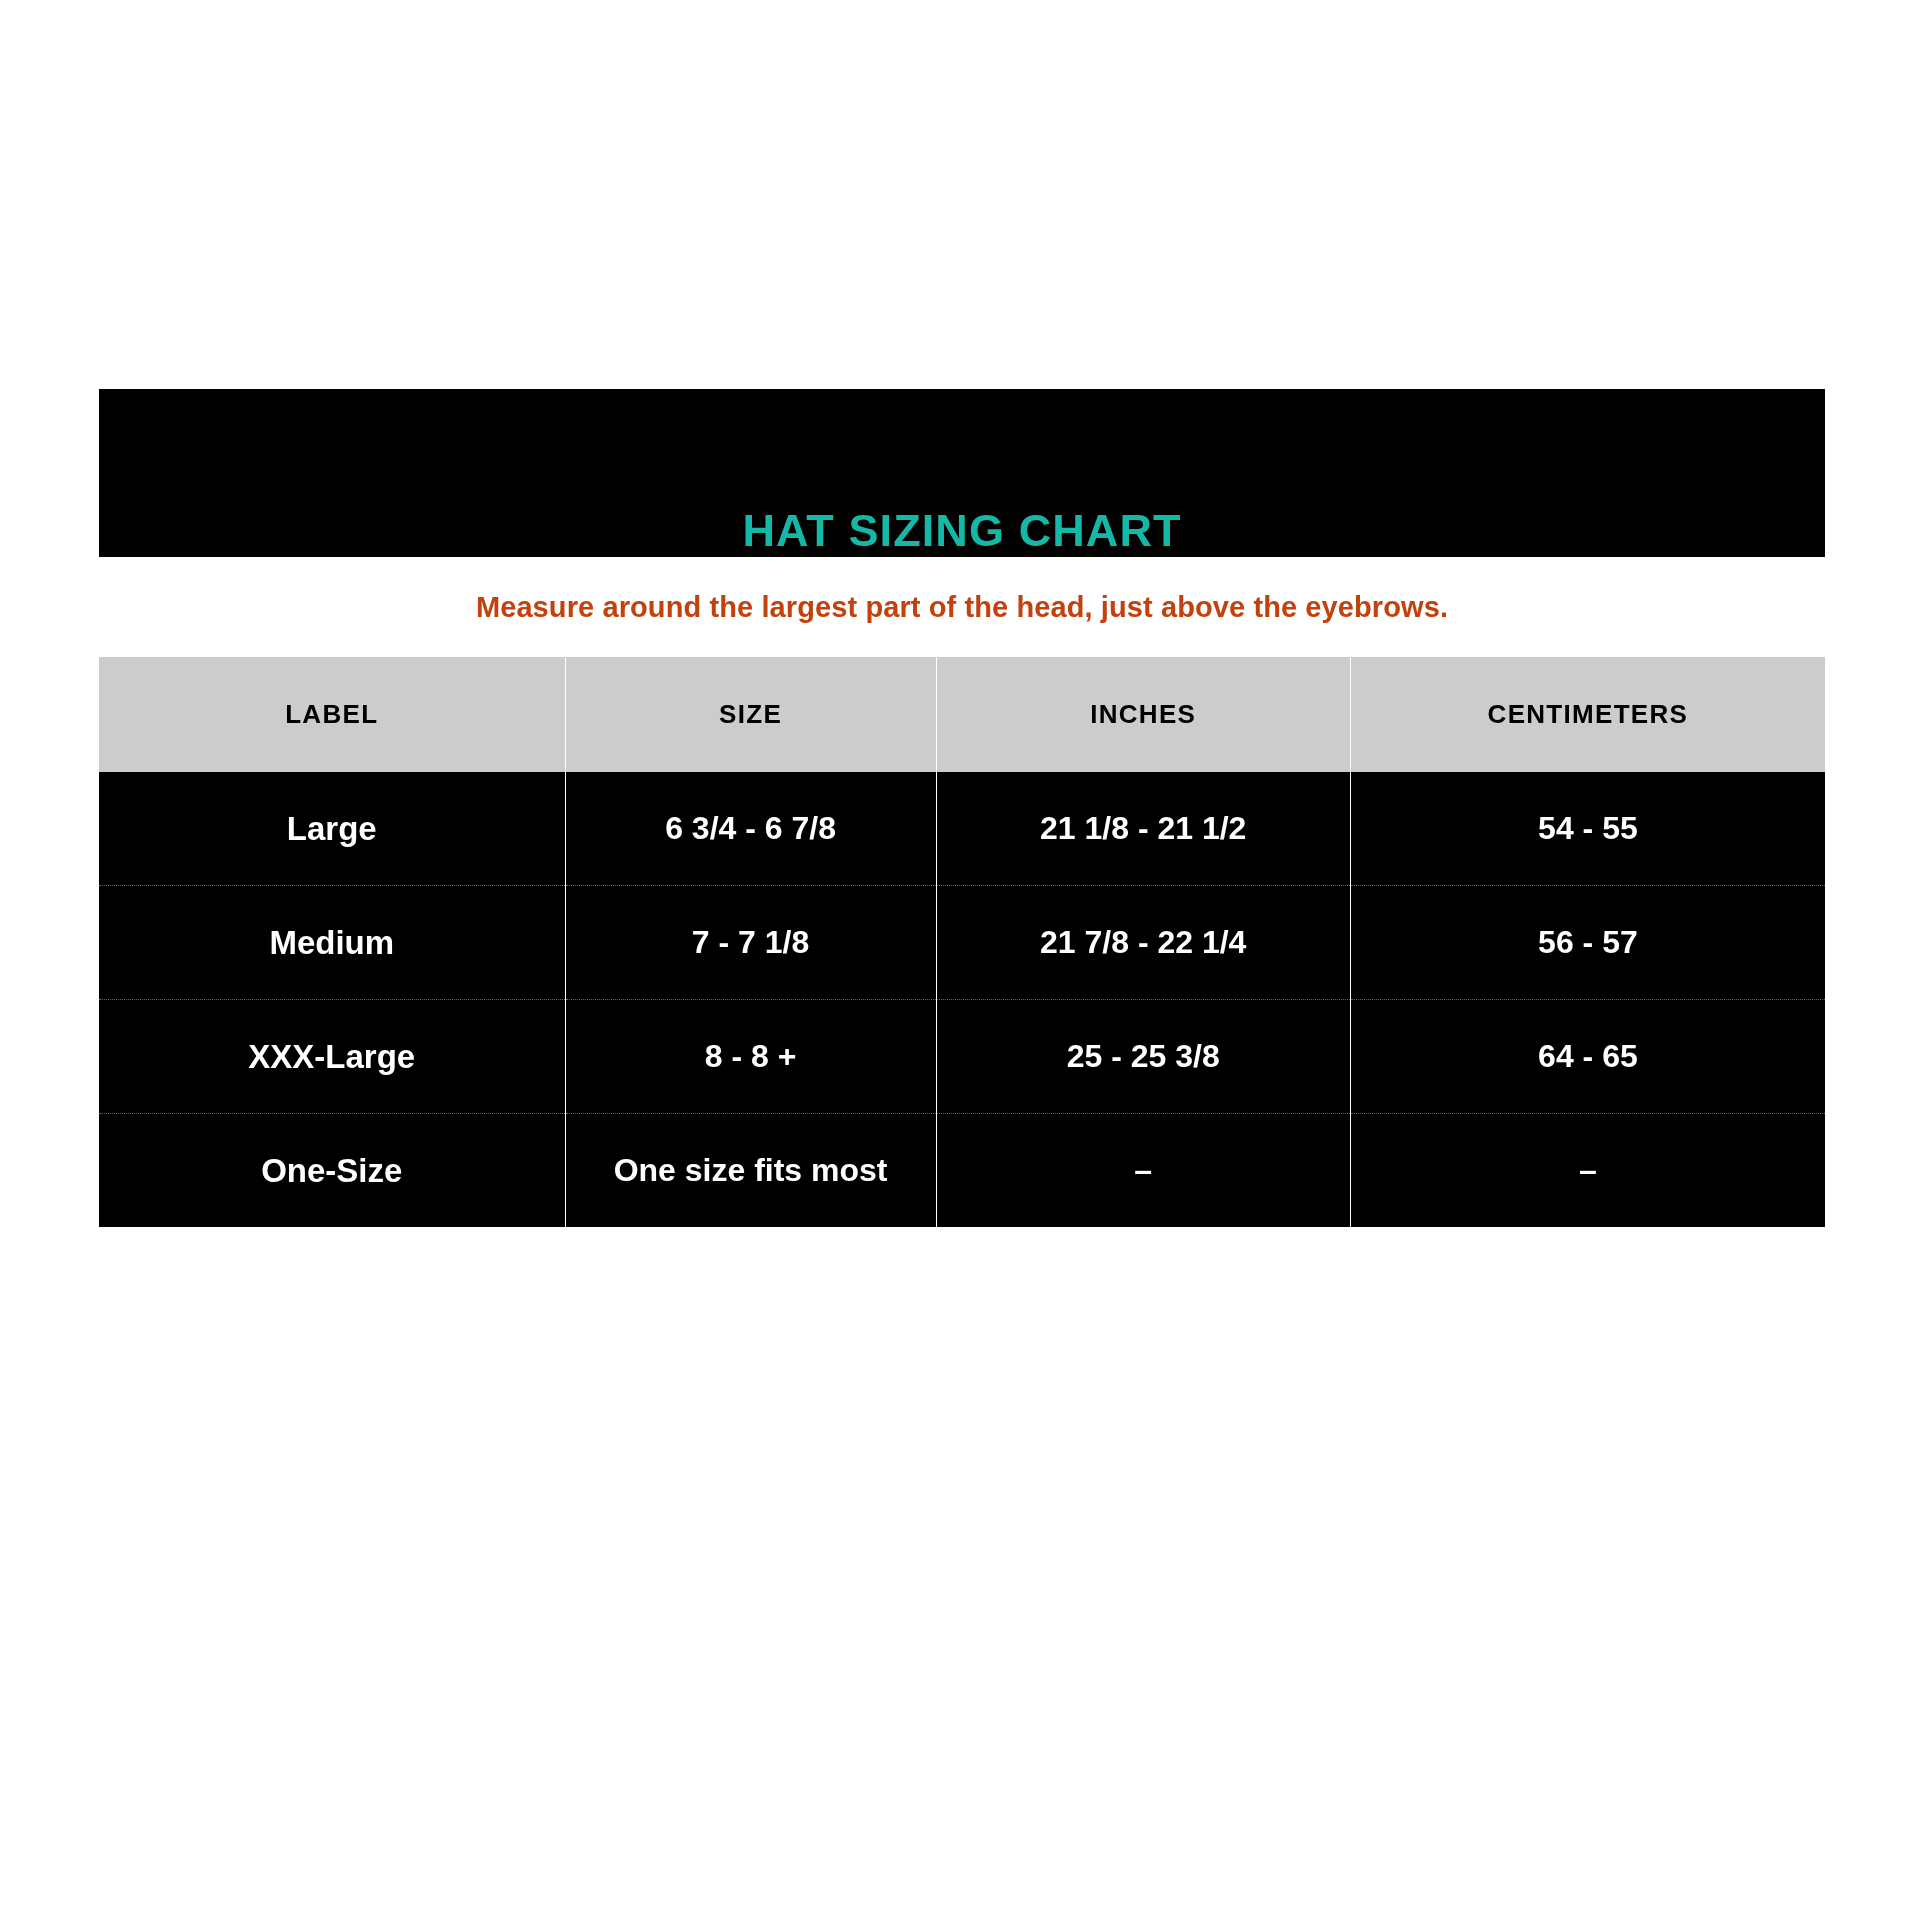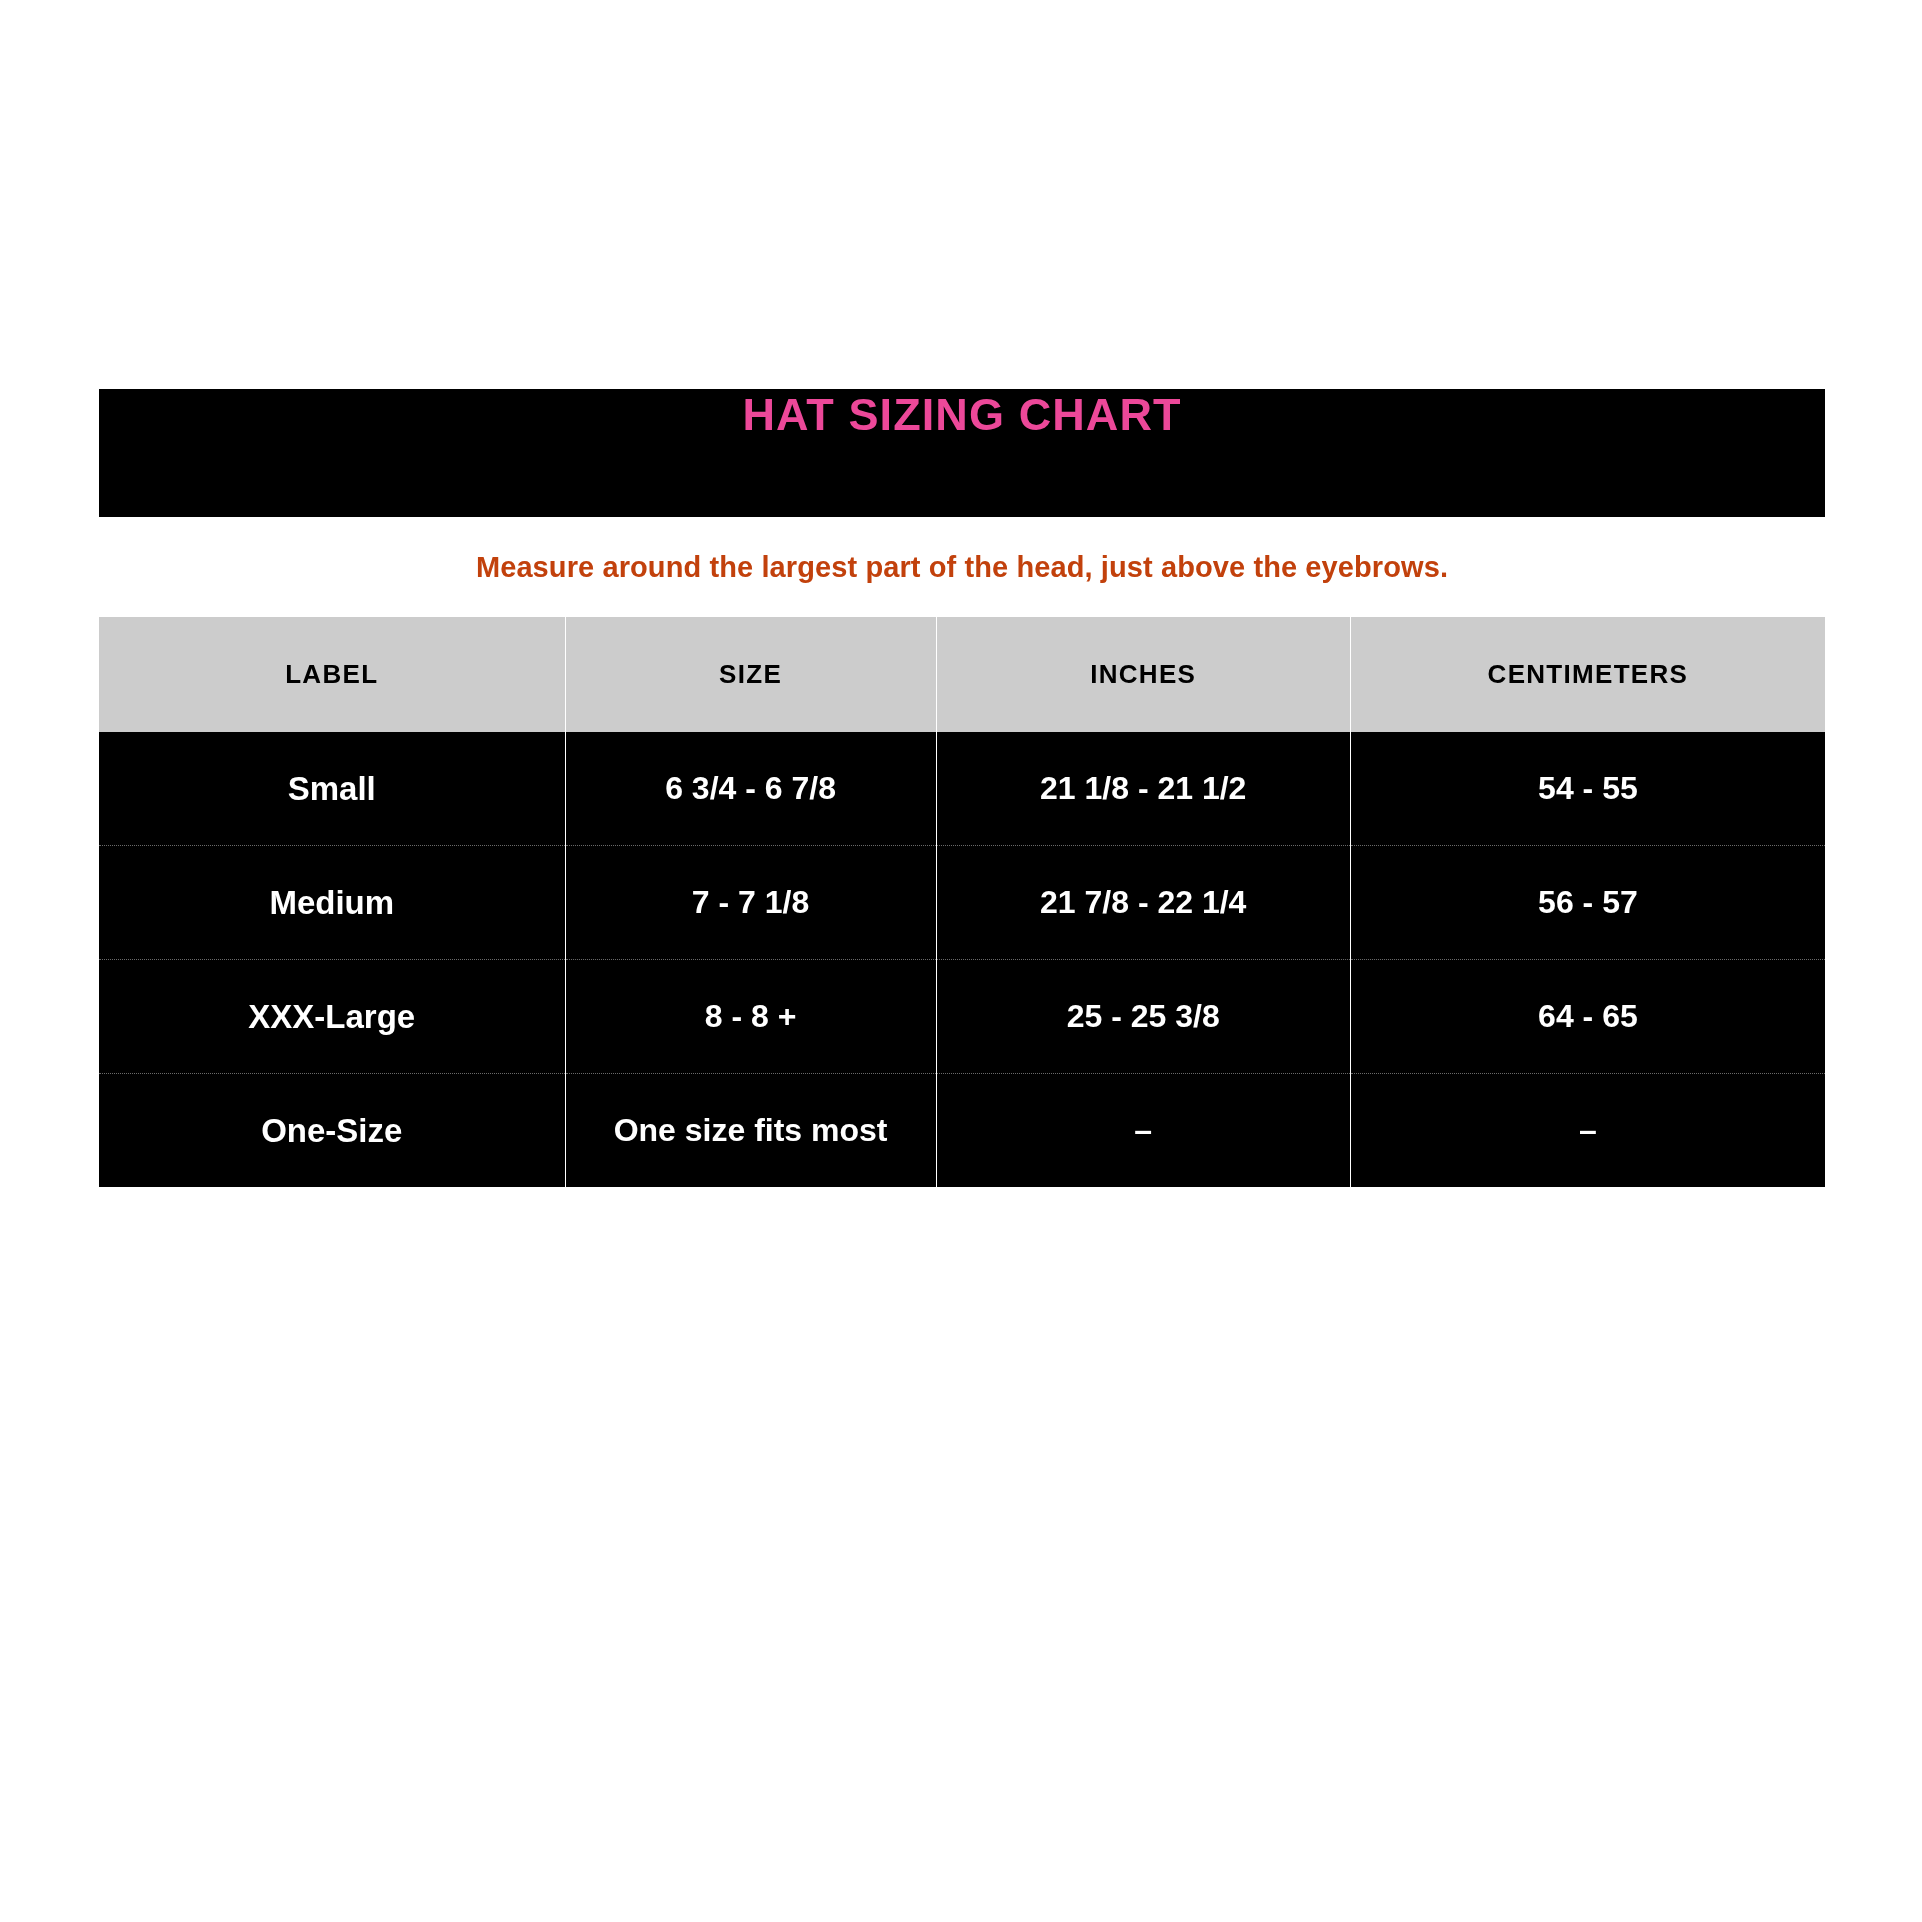--- a/index.html
+++ b/index.html
@@ -25,24 +25,24 @@
   .chart-wrap {
     position: absolute;
     left: 99px;
     top: 389px;
     width: 1726px;
   }
 
   
   .title-banner {
     background: #000000;
-    color: #ec4899;
-    height: 128px;
+    color: #14b8a6;
+    height: 168px;
     display: flex;
-    align-items: flex-start;
+    align-items: flex-end;
     justify-content: center;
   }
   .title-banner .title-text {
     font-size: 45px;
     font-weight: bold;
     letter-spacing: 1.1px;
     text-transform: uppercase;
   }
 
   
@@ -127,21 +127,21 @@
       <thead>
         <tr>
           <th>LABEL</th>
           <th>SIZE</th>
           <th>INCHES</th>
           <th>CENTIMETERS</th>
         </tr>
       </thead>
       <tbody>
         <tr>
-          <td class="cell-label">Small</td>
+          <td class="cell-label">Large</td>
           <td>6 3/4 - 6 7/8</td>
           <td>21 1/8 - 21 1/2</td>
           <td>54 - 55</td>
         </tr>
         <tr>
           <td class="cell-label">Medium</td>
           <td>7 - 7 1/8</td>
           <td>21 7/8 - 22 1/4</td>
           <td>56 - 57</td>
         </tr>

